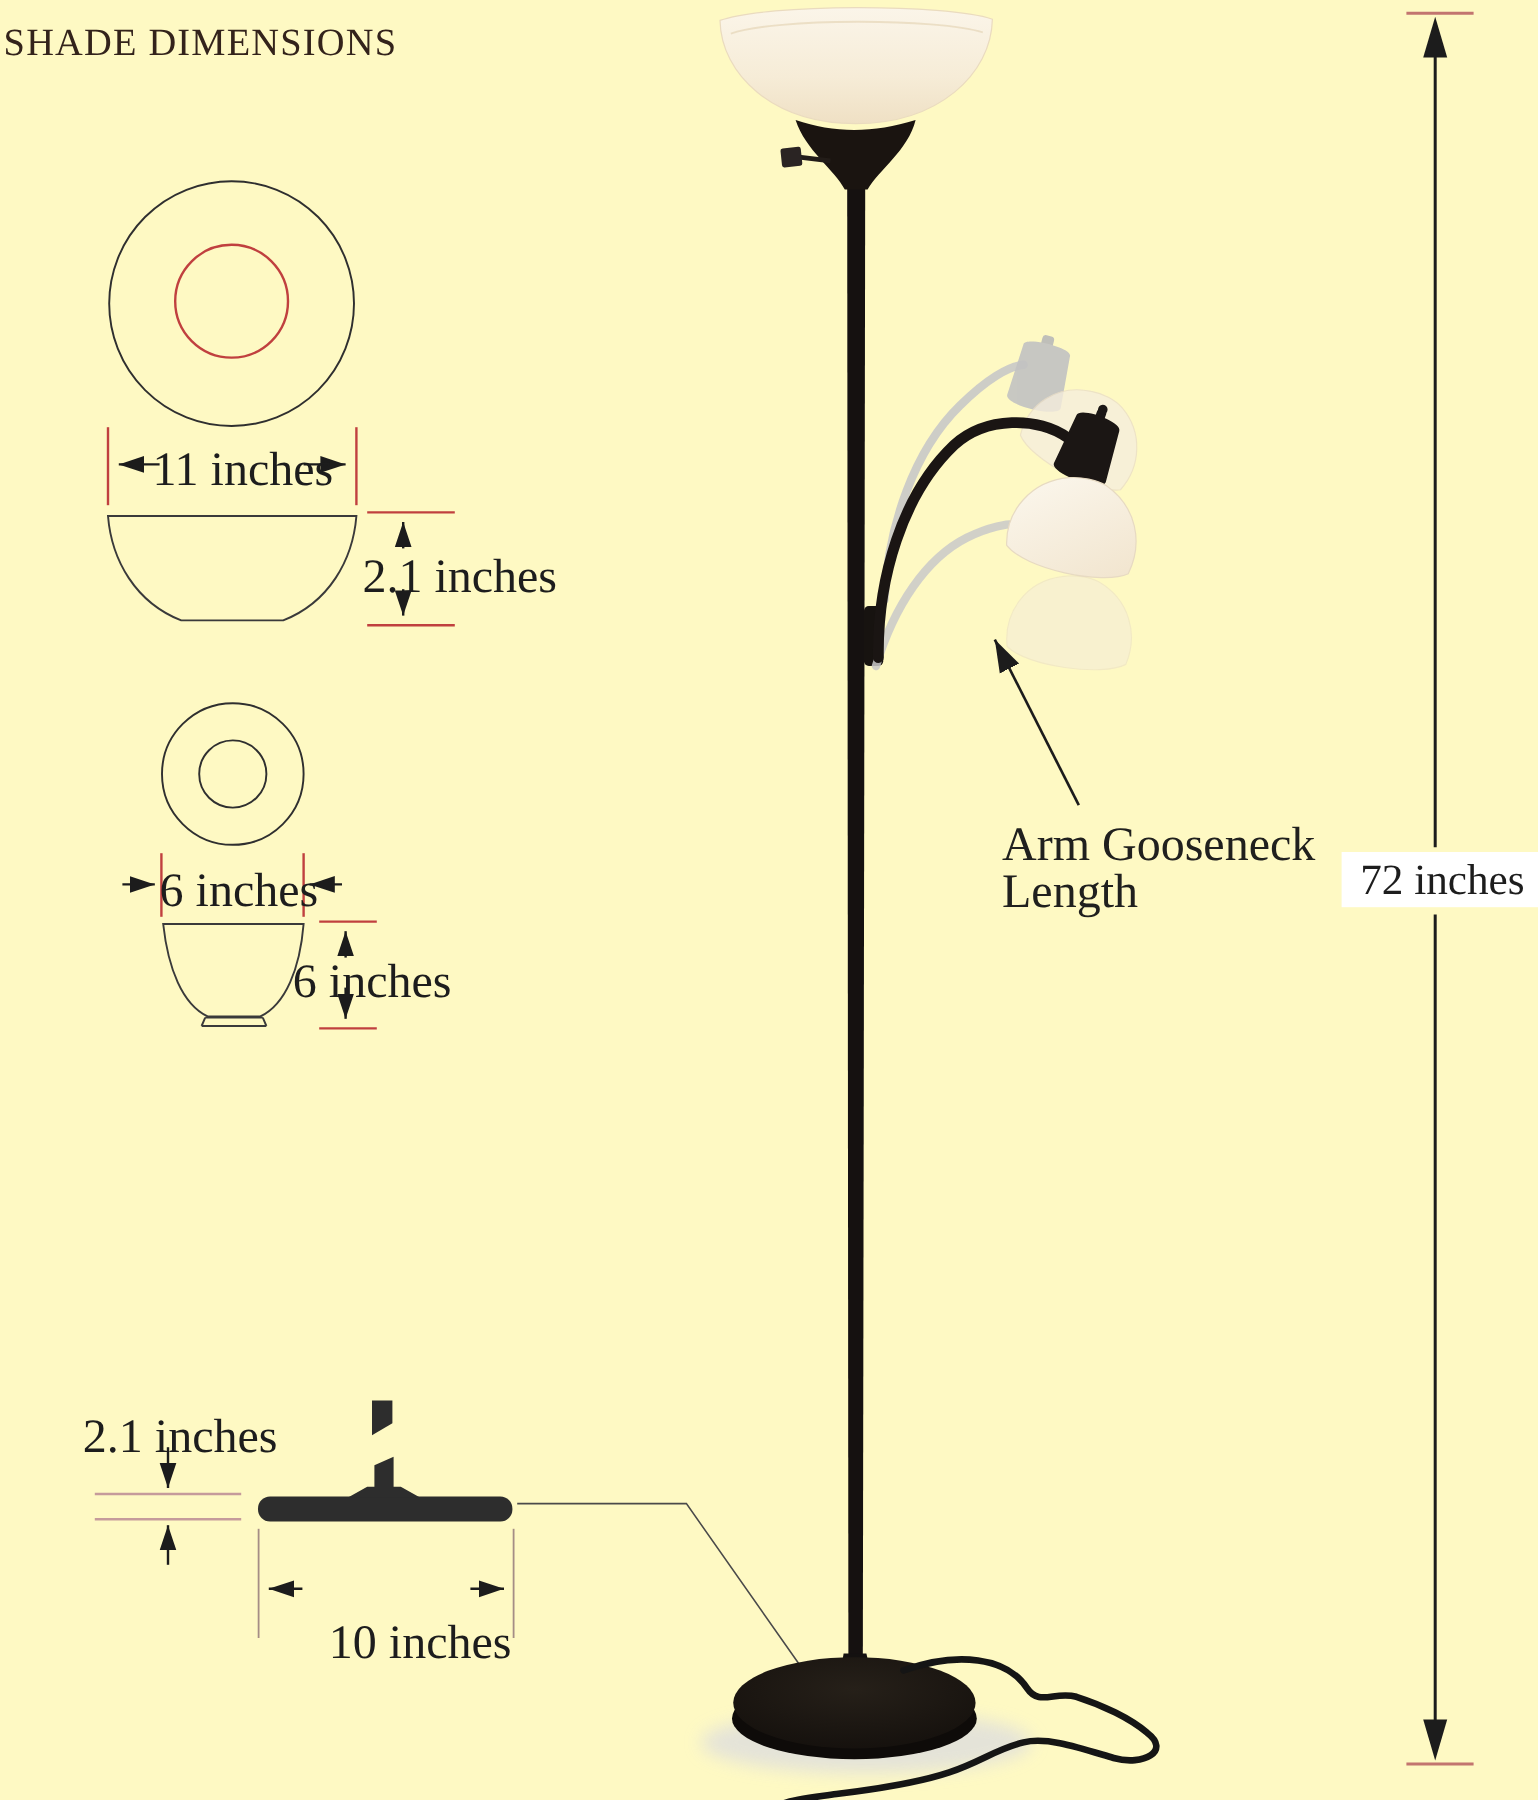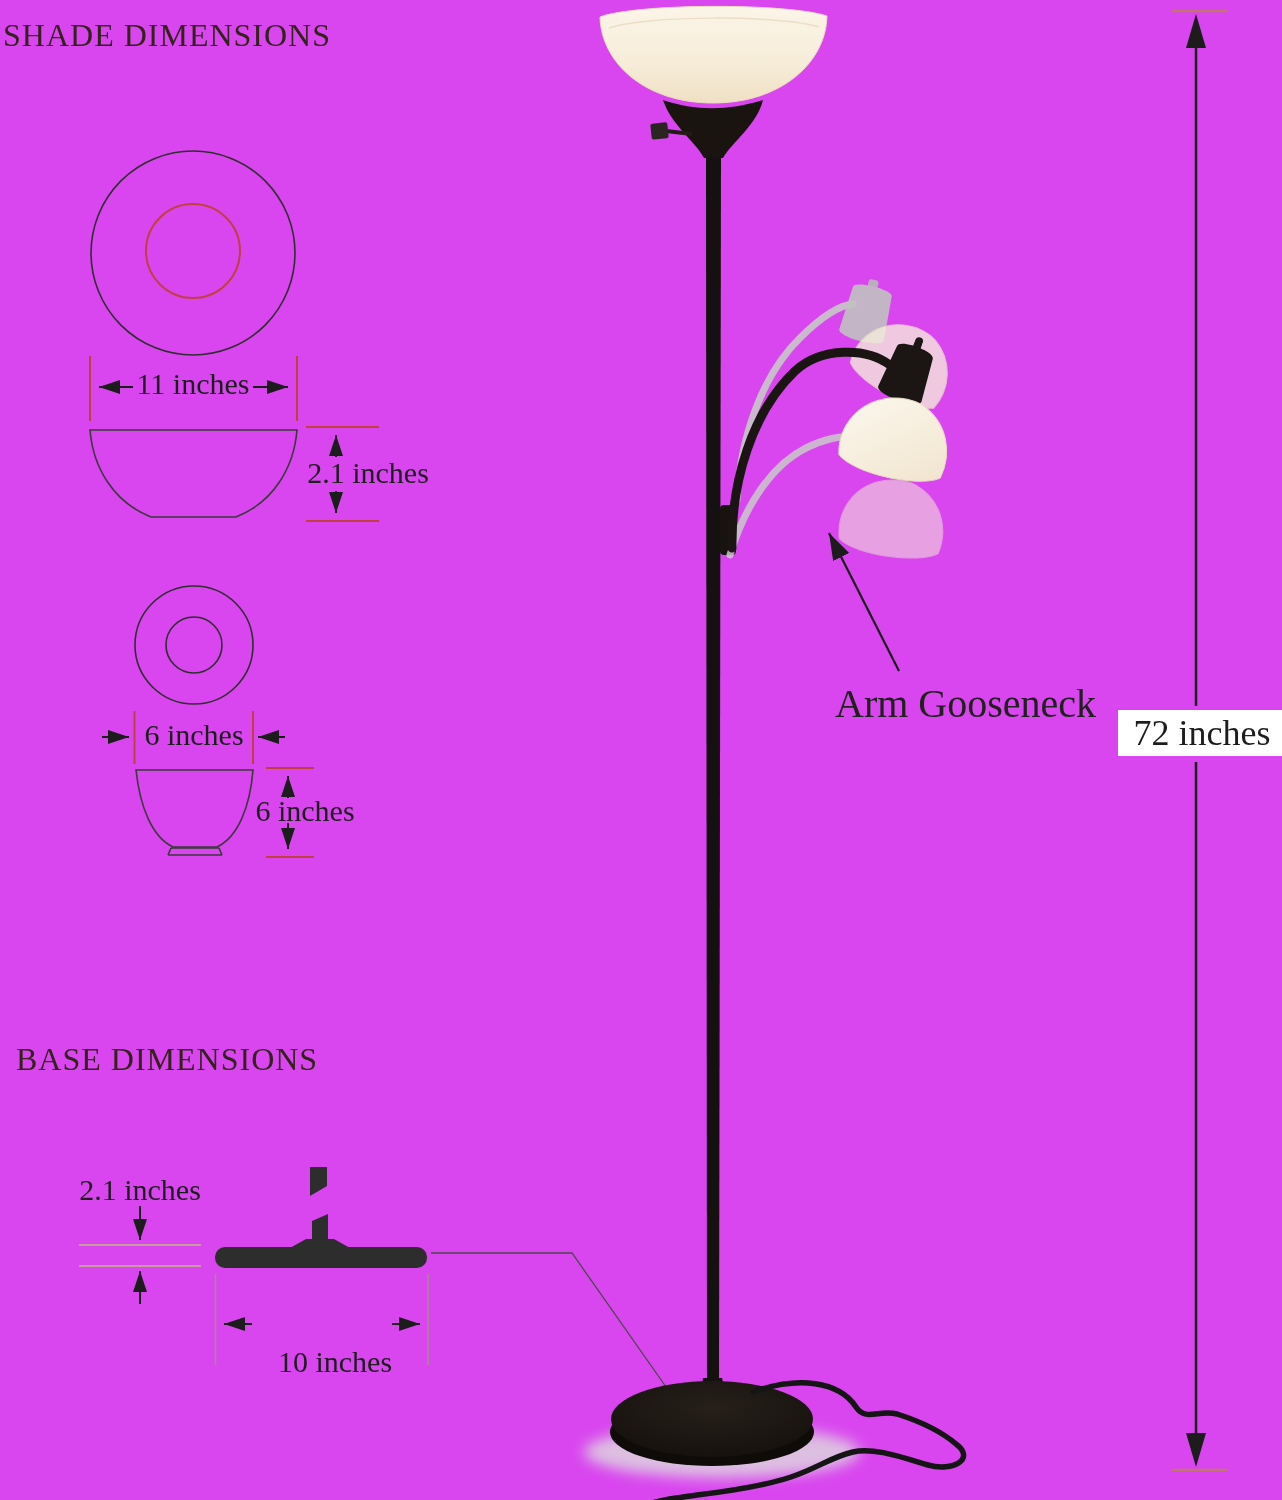--- a/index.html
+++ b/index.html
@@ -1,28 +1,28 @@
 <!DOCTYPE html>
 <html><head>
 <meta charset="utf-8">
 <style>
   html,body{margin:0;padding:0;background:#fff;}
   .canvas{
-    position:relative;width:1282px;height:1500px;background:#d946ef;
+    position:relative;width:1282px;height:1500px;background:#fef9c3;
     overflow:hidden;font-family:"Liberation Serif","DejaVu Serif",serif;
   }
   .art{position:absolute;left:0;top:0;}
   .label{
     position:absolute;white-space:nowrap;color:#1d1d1d;
     font-family:"Liberation Serif","DejaVu Serif",serif;
   }
   .section-title{
     font-size:32px;letter-spacing:1px;color:#33231b;font-weight:normal;
   }
-  .dim{font-size:30px;text-align:center;}
+  .dim{font-size:40px;text-align:center;}
   .dim-72{font-size:36px;background:#fff;padding:2px 6px;text-align:center;}
   .arm-note{font-size:40px;line-height:39px;color:#20201e;}
 </style>
 </head>
 <body>
 
 <div class="canvas">
 
   <svg class="art" width="1282" height="1500" viewBox="0 0 1282 1500">
     <defs>
@@ -183,25 +183,25 @@
   <div class="label section-title" style="left:3px;top:17px;">SHADE DIMENSIONS</div>
 
   <div class="label dim" style="left:127px;top:367px;width:132px;">11 inches</div>
 
   <div class="label dim" style="left:302px;top:456px;width:132px;">2.1 inches</div>
 
   <div class="label dim" style="left:133px;top:718px;width:122px;">6 inches</div>
 
   <div class="label dim" style="left:244px;top:794px;width:122px;">6 inches</div>
 
-  <div class="label section-title" style="left:16px;top:1041px;">BASE DIMENSIONS</div>
 
   <div class="label dim" style="left:69px;top:1173px;width:142px;">2.1 inches</div>
 
   <div class="label dim" style="left:274px;top:1309px;width:122px;margin-top:36px;">10 inches</div>
 
   <div class="label arm-note" style="left:835px;top:684px;">
     <div>Arm Gooseneck</div>
+    <div>Length</div>
   </div>
 
   <div class="label dim-72" style="left:1118px;top:710px;width:156px;">72 inches</div>
 
 </div>
 
 </body></html>

